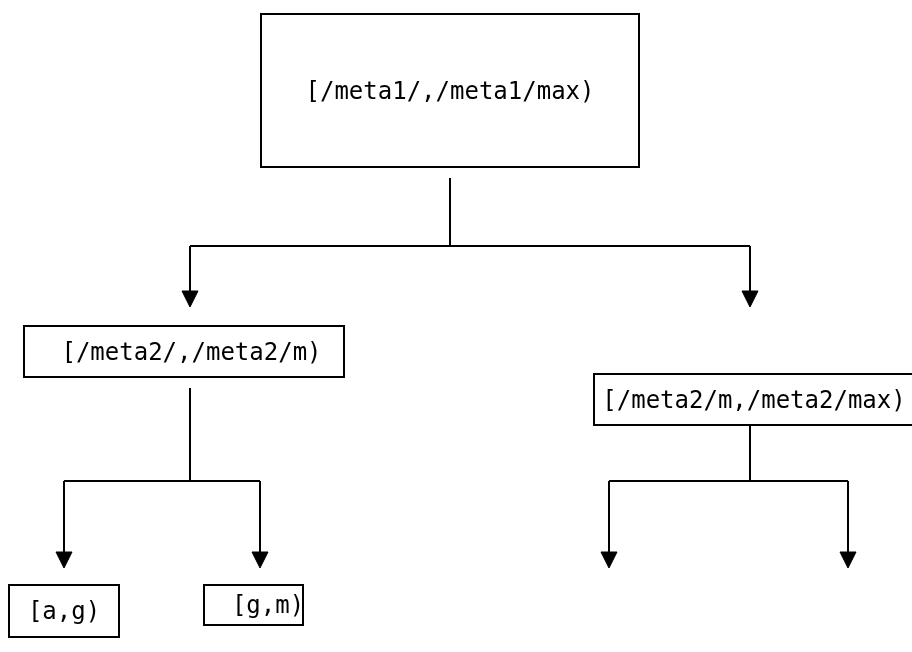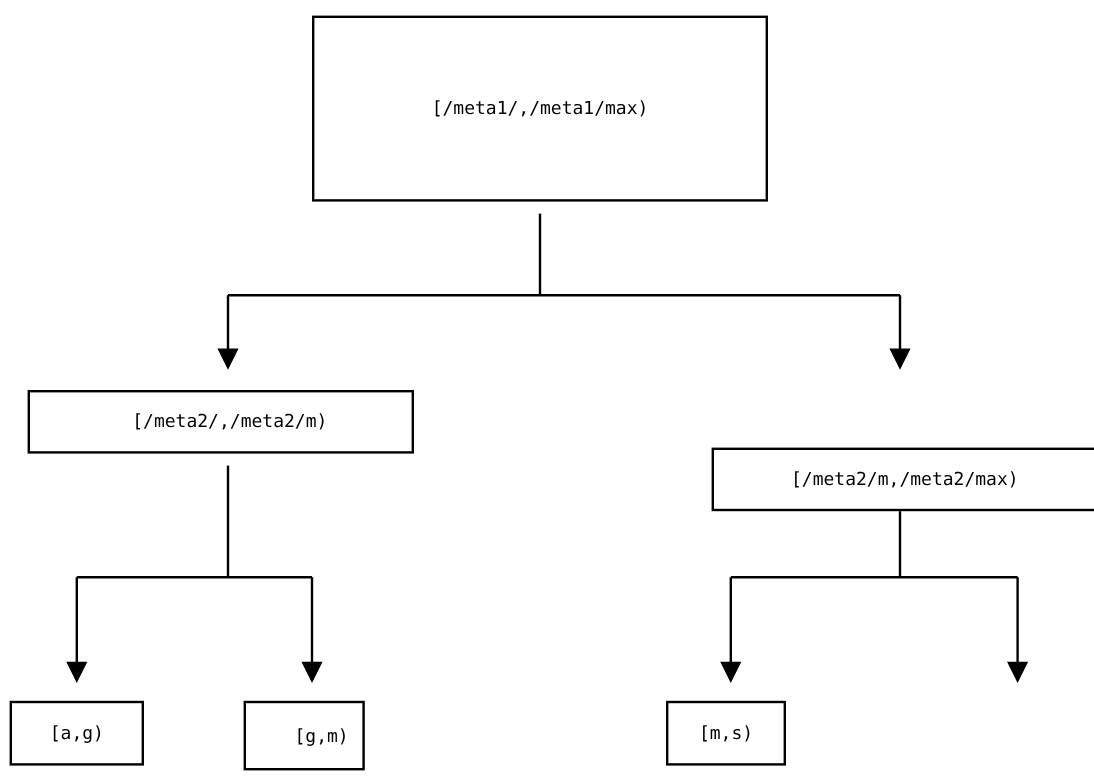--- a/index.html
+++ b/index.html
@@ -33,29 +33,29 @@
     stroke: #000000;
   }
   .node {
     position: absolute;
     box-sizing: border-box;
     border: 2px solid #000000;
     background: #ffffff;
     display: flex;
     align-items: center;
     justify-content: center;
-    font-size: 15px;
+    font-size: 24px;
     line-height: 1;
     white-space: nowrap;
   }
   .node-root       { left: 260px; top: 13px;  width: 380px; height: 155px; }
   .node-meta2-low  { left: 23px;  top: 325px; width: 322px; height: 53px; padding-left: 15px; }
   .node-meta2-high { left: 593px; top: 325px; width: 322px; height: 53px; margin-top: 48px; }
   .node-leaf-ag    { left: 8px;   top: 584px; width: 112px; height: 54px; }
-  .node-leaf-gm    { left: 203px; top: 584px; width: 101px; height: 58px; padding-left: 29px; }
+  .node-leaf-gm    { left: 203px; top: 584px; width: 101px; height: 42px; padding-left: 29px; }
   .node-leaf-ms    { left: 555px; top: 584px; width: 100px; height: 54px; }
   .node-leaf-smax  { left: 777px; top: 584px; width: 129px; height: 54px; }
 </style>
 </head>
 <body>
 
 <div class="canvas">
 
   <svg class="edges" viewBox="0 0 912 652" xmlns="http://www.w3.org/2000/svg">
 
@@ -94,18 +94,15 @@
   </div>
 
   <div class="node node-leaf-ag">
     <span>[a,g)</span>
   </div>
 
   <div class="node node-leaf-gm">
     <span>[g,m)</span>
   </div>
 
-  <div class="node node-leaf-ms">
-    <span>[m,s)</span>
-  </div>
 
 
 </div>
 
 </body></html>

